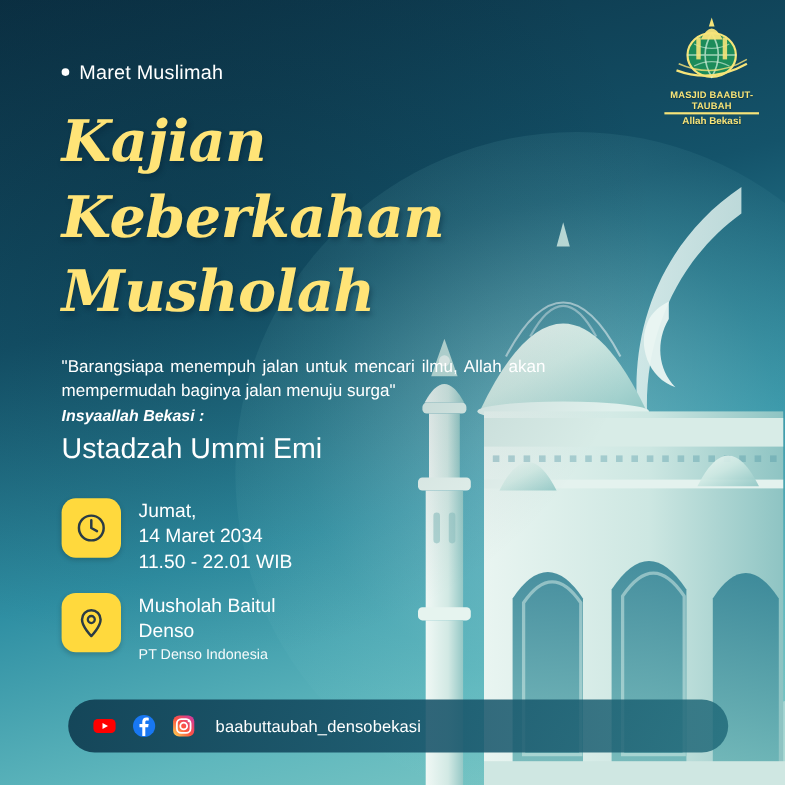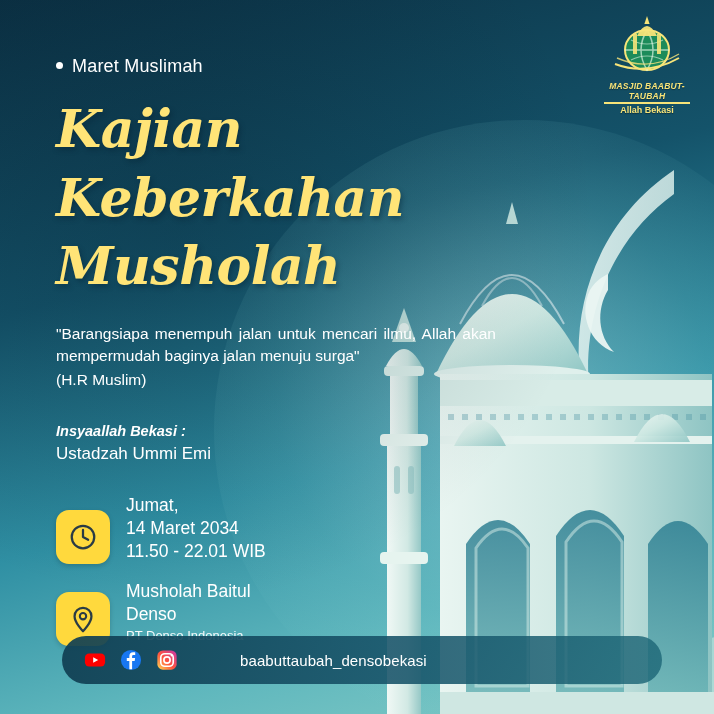--- a/index.html
+++ b/index.html
@@ -58,21 +58,20 @@
     margin: 0 auto;
     position: relative;
   }
   .logo-text1 {
     font-size: 8.5px;
     font-weight: bold;
     letter-spacing: .2px;
     color: #f7e479;
     margin-top: 1px;
     text-shadow: 0 1px 1px rgba(0,0,0,.4);
-    font-style: italic;
   }
   .logo-text2 {
     font-size: 9px;
     font-weight: bold;
     color: #f7e479;
     text-shadow: 0 1px 1px rgba(0,0,0,.4);
   }
   .logo-rule {
     width: 86px;
     height: 1.5px;
@@ -134,28 +133,28 @@
 
   .with-label {
     color: #ffffff;
     font-size: 14.5px;
     font-weight: bold;
     font-style: italic;
     margin-bottom: 5px;
   }
   .speaker {
     color: #ffffff;
-    font-size: 17px;
+    font-size: 26px;
     margin-bottom: 30px;
   }
 
   
   .info-row {
     display: flex;
-    align-items: flex-end;
+    align-items: flex-start;
     margin-bottom: 16px;
   }
   .icon-box {
     width: 54px;
     height: 54px;
     border-radius: 13px;
     background: #ffd93d;
     display: flex;
     align-items: center;
     justify-content: center;
@@ -183,21 +182,20 @@
     right: 52px;
     bottom: 30px;
     height: 48px;
     border-radius: 24px;
     background: linear-gradient(90deg, rgba(16,62,82,0.92) 0%, rgba(22,82,104,0.88) 55%, rgba(30,104,120,0.82) 100%);
     display: flex;
     align-items: center;
     padding: 0 22px;
     box-sizing: border-box;
     z-index: 5;
-    gap: 44px;
   }
   .social {
     display: flex;
     align-items: center;
     gap: 14px;
   }
   .s-ico {
     width: 22px;
     height: 22px;
     display: flex;
@@ -341,21 +339,20 @@
     <div class="kicker">
       <span class="dot"></span><span>Maret Muslimah</span>
     </div>
 
     <h1 class="headline">
       <span class="l1">Kajian Keberkahan</span>
       <span class="l2">Musholah</span>
     </h1>
 
     <div class="quote">"Barangsiapa menempuh jalan untuk mencari ilmu, Allah akan mempermudah baginya jalan menuju surga"</div>
-    <div class="quote-src">(H.R Muslim)</div>
 
     <div class="with-label">Insyaallah Bekasi :</div>
     <div class="speaker">Ustadzah Ummi Emi</div>
 
     <div class="info-row">
       <div class="icon-box">
         <svg viewBox="0 0 32 32" width="30" height="30">
           <circle cx="16" cy="16" r="12" fill="none" stroke="#2a3b45" stroke-width="2.4"></circle>
           <path d="M16 8.5 V16 L21.5 19" fill="none" stroke="#2a3b45" stroke-width="2.4" stroke-linecap="round" stroke-linejoin="round"></path>
         </svg>

